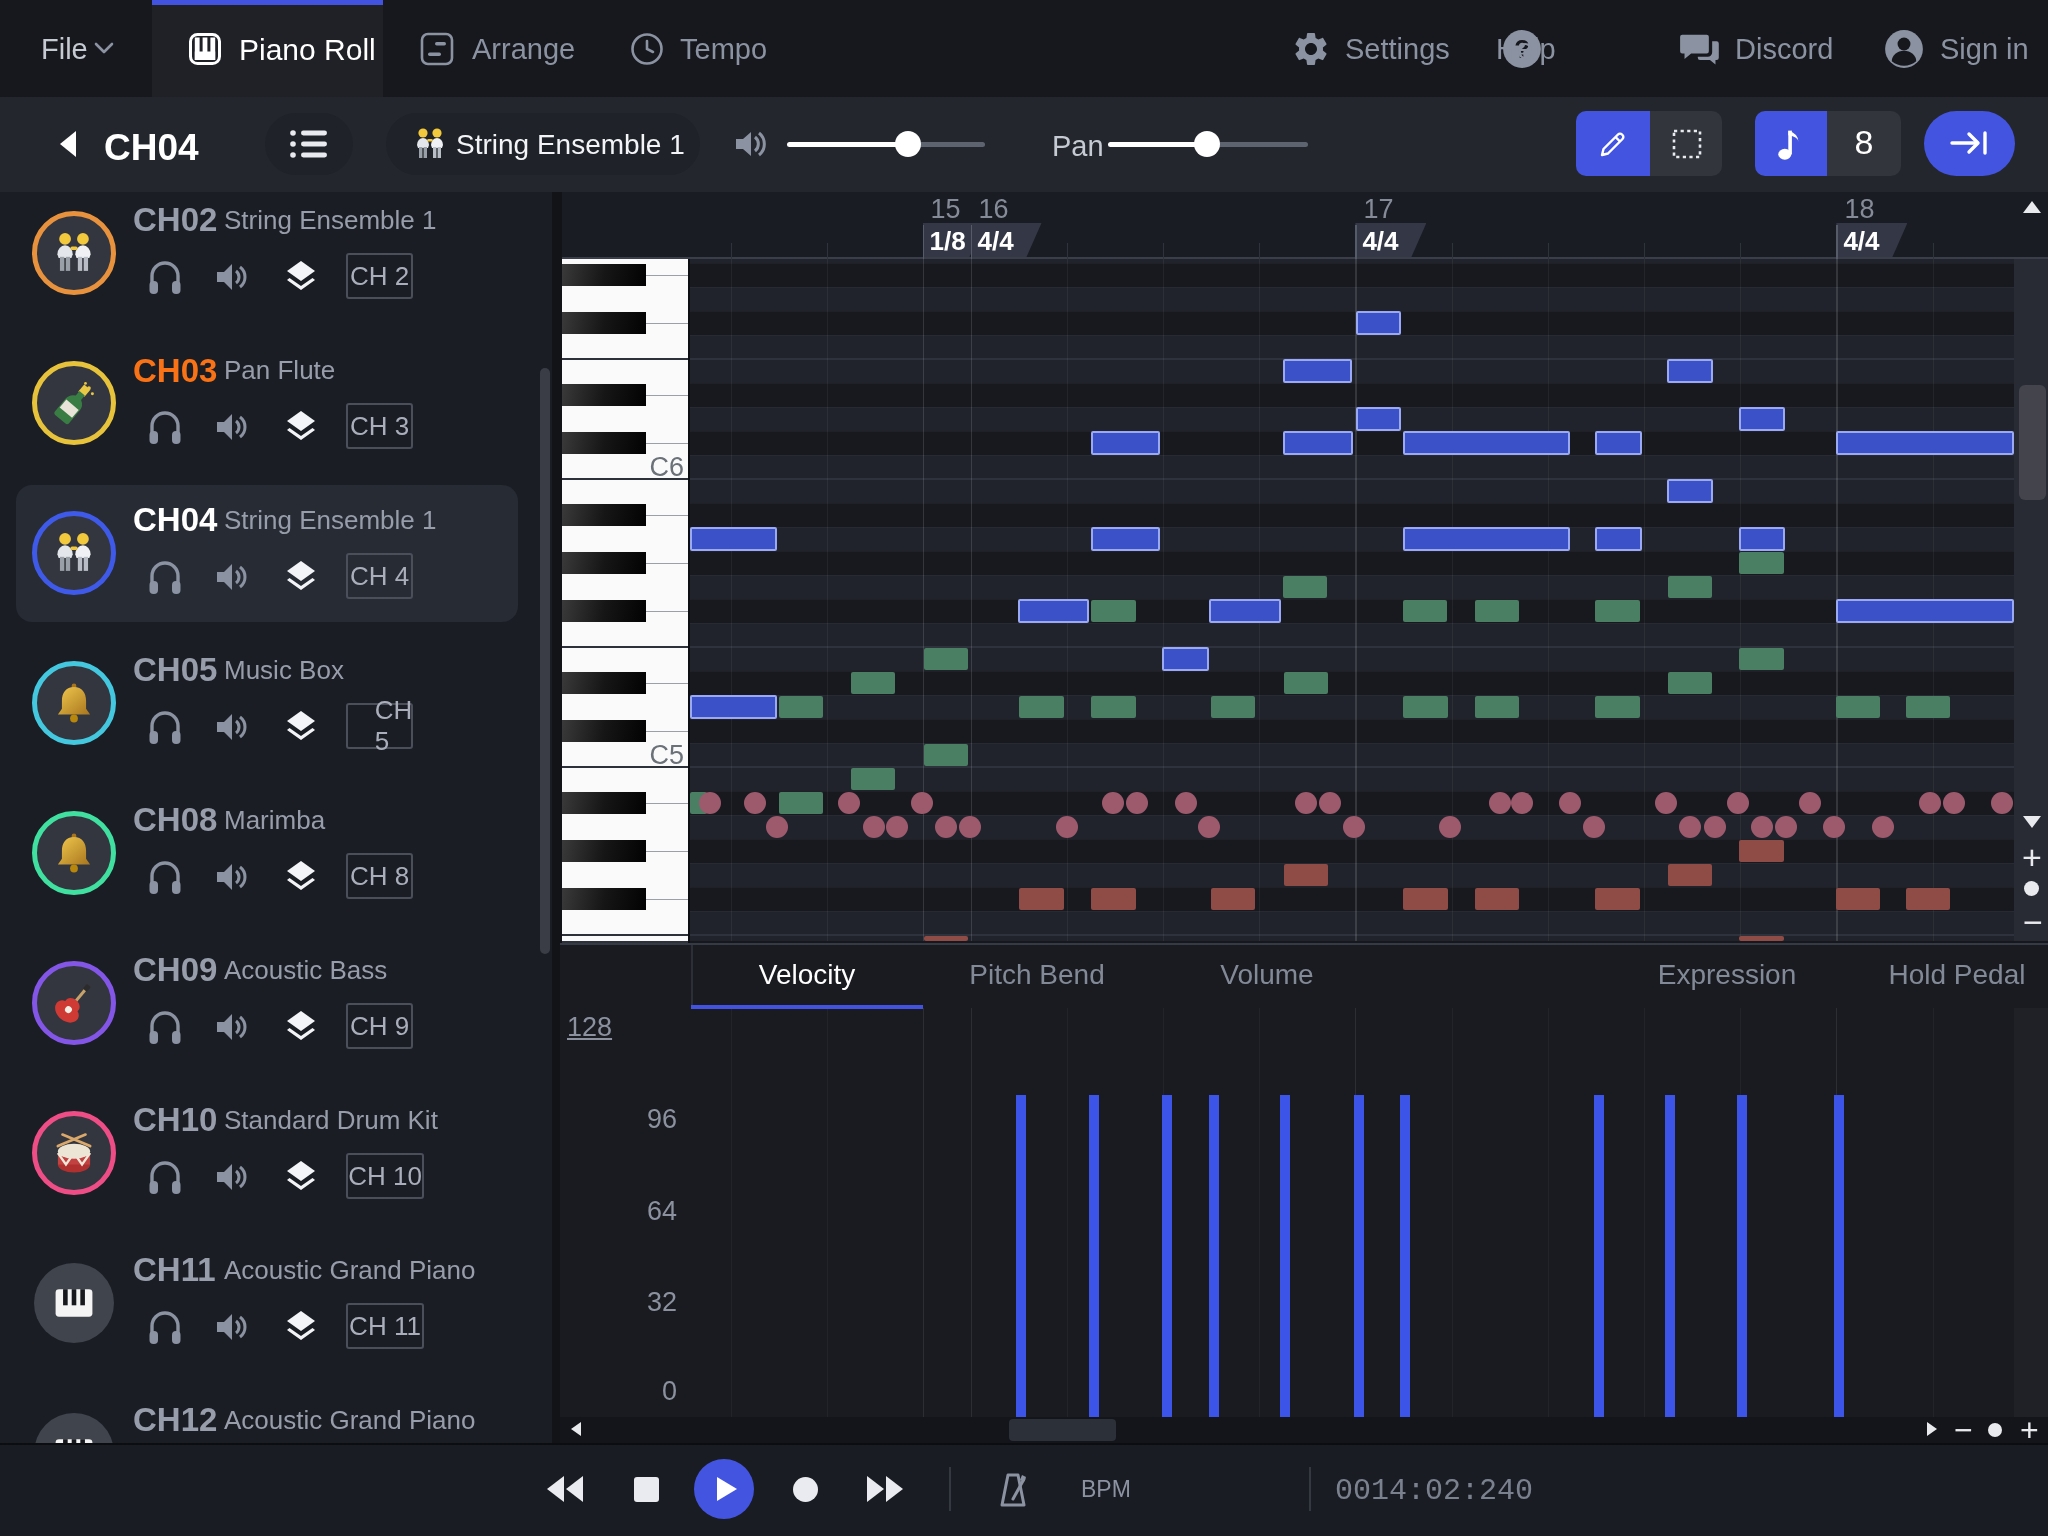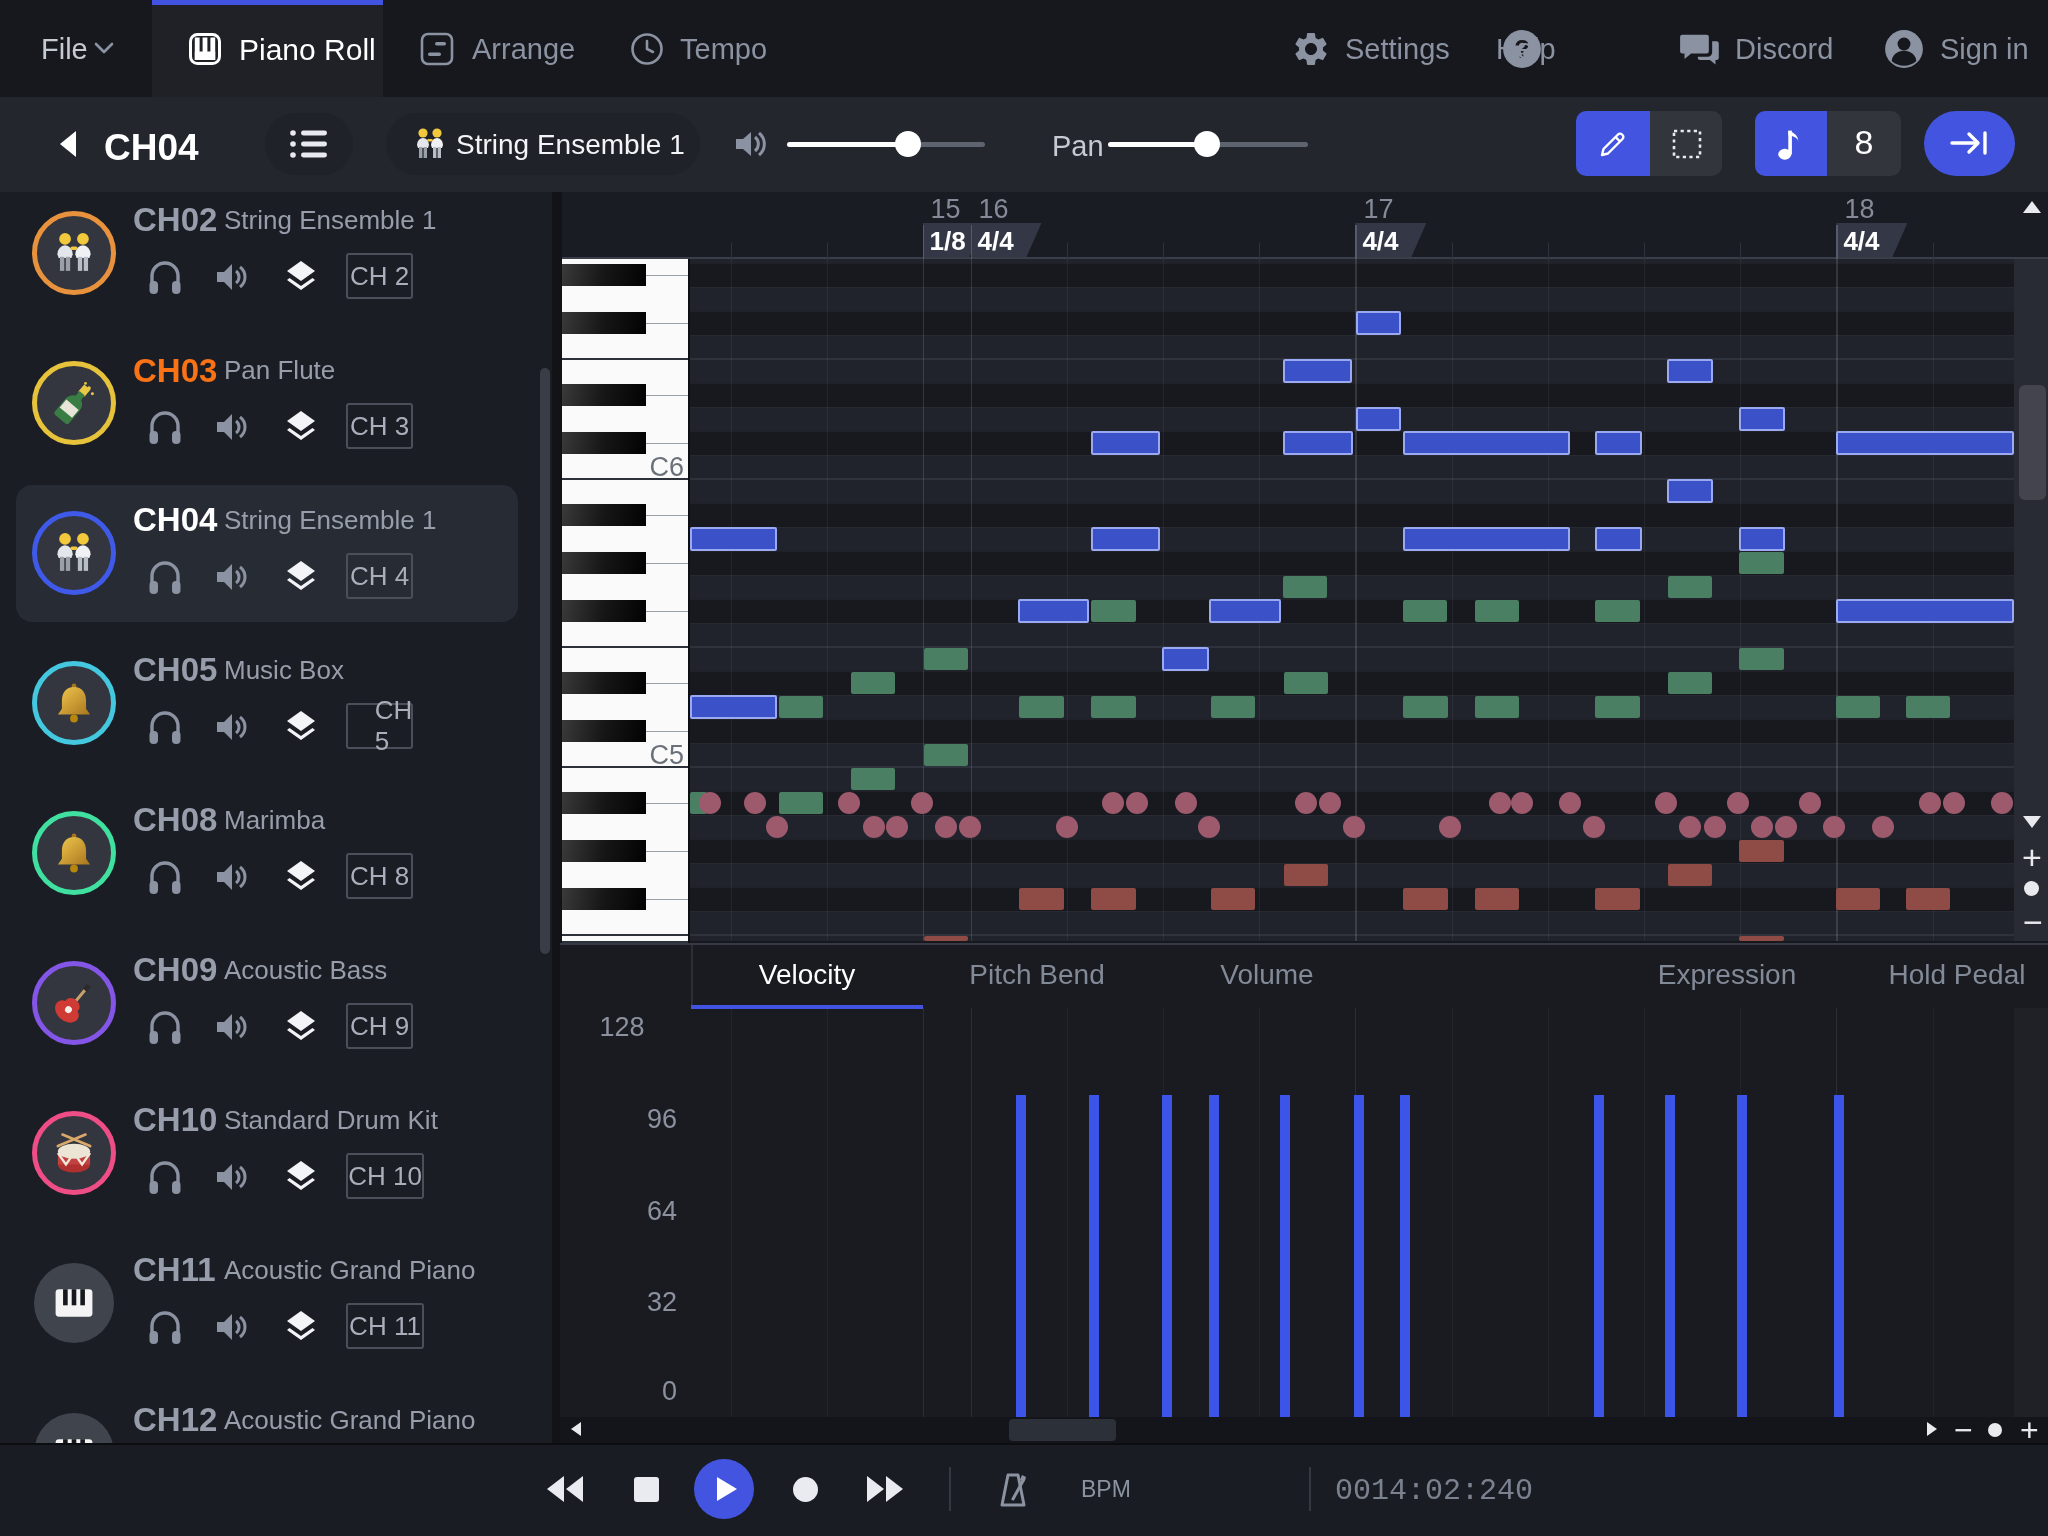--- a/index.html
+++ b/index.html
@@ -617,21 +617,21 @@
 <div style="position:absolute;left:1740.2px;top:1008.0px;width:1.0px;height:409.0px;background:rgba(255,255,255,0.045);"></div>
 <div style="position:absolute;left:1836.4px;top:1008.0px;width:1.0px;height:409.0px;background:rgba(255,255,255,0.085);"></div>
 <div style="position:absolute;left:1932.6px;top:1008.0px;width:1.0px;height:409.0px;background:rgba(255,255,255,0.045);"></div>
 <div style="position:absolute;left:691.0px;top:945.0px;width:1.5px;height:63.0px;background:#2c2f38;"></div>
 <div style="position:absolute;left:507.0px;top:976.0px;width:600px;text-align:center;font:400 28px 'Liberation Sans', sans-serif;color:#ffffff;white-space:nowrap;transform:translateY(-54%);">Velocity</div>
 <div style="position:absolute;left:737.0px;top:976.0px;width:600px;text-align:center;font:400 28px 'Liberation Sans', sans-serif;color:#838a97;white-space:nowrap;transform:translateY(-54%);">Pitch Bend</div>
 <div style="position:absolute;left:967.0px;top:976.0px;width:600px;text-align:center;font:400 28px 'Liberation Sans', sans-serif;color:#838a97;white-space:nowrap;transform:translateY(-54%);">Volume</div>
 <div style="position:absolute;left:1427.0px;top:976.0px;width:600px;text-align:center;font:400 28px 'Liberation Sans', sans-serif;color:#838a97;white-space:nowrap;transform:translateY(-54%);">Expression</div>
 <div style="position:absolute;left:1657.0px;top:976.0px;width:600px;text-align:center;font:400 28px 'Liberation Sans', sans-serif;color:#838a97;white-space:nowrap;transform:translateY(-54%);">Hold Pedal</div>
 <div style="position:absolute;left:691.0px;top:1005.0px;width:232.0px;height:3.5px;background:#4353e1;"></div>
-<div style="position:absolute;left:567px;top:1012px;width:110px;text-align:center;font:27px 'Liberation Sans';color:#8b919e;">128</div>
+<div style="position:absolute;left:567px;top:1012px;width:110px;text-align:left;font:27px 'Liberation Sans';color:#8b919e;text-decoration:underline;">128</div>
 <div style="position:absolute;left:567px;top:1104px;width:110px;text-align:right;font:27px 'Liberation Sans';color:#8b919e;">96</div>
 <div style="position:absolute;left:567px;top:1196px;width:110px;text-align:right;font:27px 'Liberation Sans';color:#8b919e;">64</div>
 <div style="position:absolute;left:567px;top:1287px;width:110px;text-align:right;font:27px 'Liberation Sans';color:#8b919e;">32</div>
 <div style="position:absolute;left:567px;top:1376px;width:110px;text-align:right;font:27px 'Liberation Sans';color:#8b919e;">0</div>
 <div style="position:absolute;left:2014.0px;top:1008.0px;width:34.0px;height:409.0px;background:rgba(255,255,255,0.028);"></div>
 <div style="position:absolute;left:1016.0px;top:1095.0px;width:10.0px;height:322.0px;background:#3d54e8;"></div>
 <div style="position:absolute;left:1089.0px;top:1095.0px;width:10.0px;height:322.0px;background:#3d54e8;"></div>
 <div style="position:absolute;left:1162.0px;top:1095.0px;width:10.0px;height:322.0px;background:#3d54e8;"></div>
 <div style="position:absolute;left:1209.0px;top:1095.0px;width:10.0px;height:322.0px;background:#3d54e8;"></div>
 <div style="position:absolute;left:1280.0px;top:1095.0px;width:10.0px;height:322.0px;background:#3d54e8;"></div>

